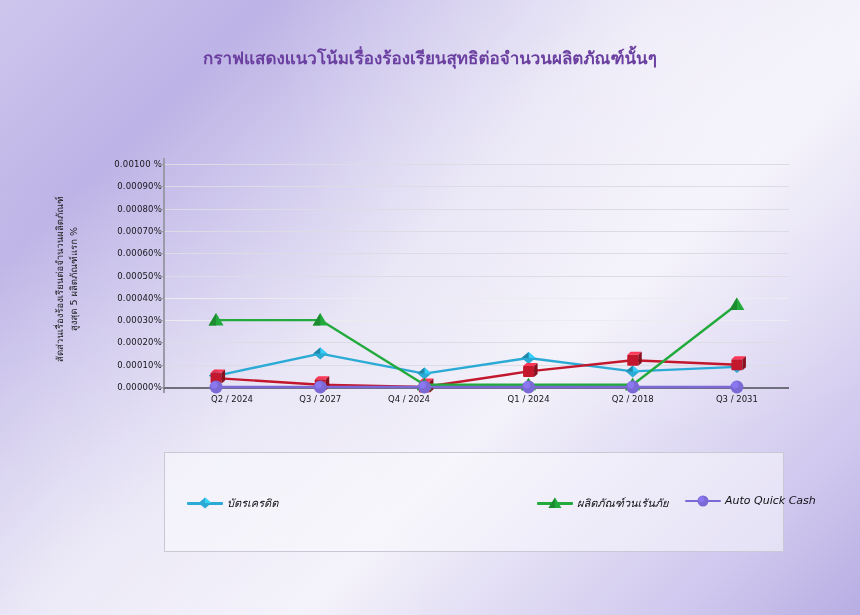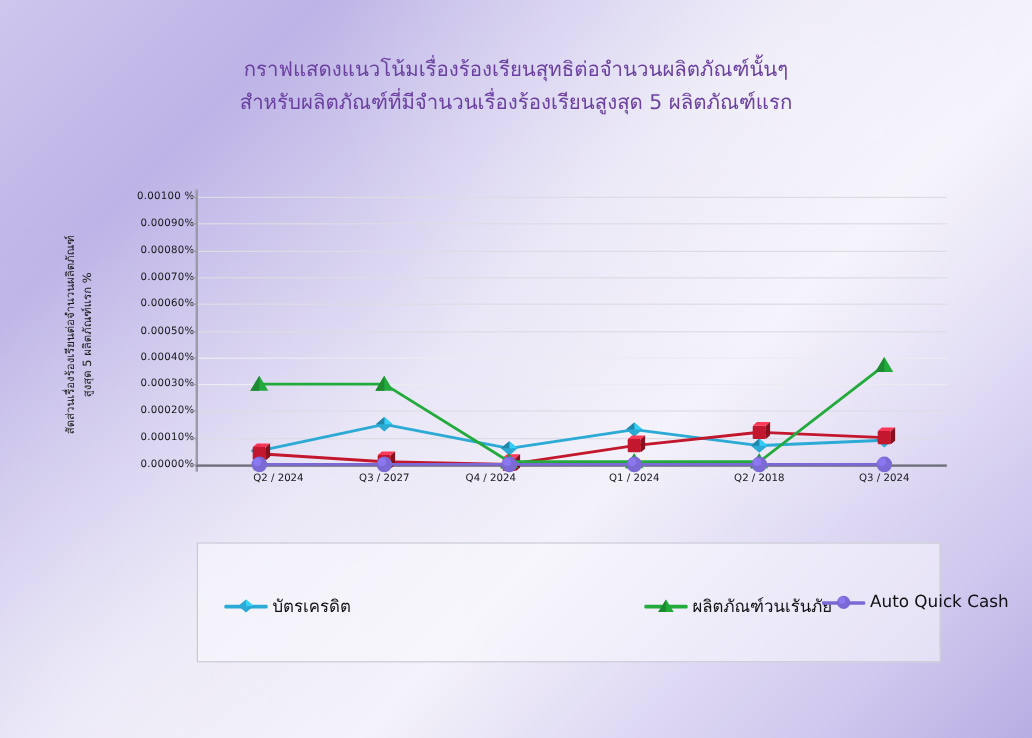--- a/index.html
+++ b/index.html
@@ -10,21 +10,21 @@
     overflow:hidden;position:relative;
   }
   .bg-wash{position:absolute;inset:0;background:
       radial-gradient(circle at 78% 8%, rgba(255,255,255,.30), rgba(255,255,255,0) 45%),
       radial-gradient(circle at 8% 92%, rgba(255,255,255,.22), rgba(255,255,255,0) 40%);
       pointer-events:none;}
   .chart-title{
     position:absolute;left:0;top:44px;width:860px;text-align:center;
     color:#6a3fa0;font-size:17px;line-height:28px;font-weight:400;
   }
-  .chart-title div{white-space:nowrap;}
+  .chart-title div{white-space:nowrap;font-weight:bold;}
 
   .plot-wrap{position:absolute;left:0;top:150px;width:860px;height:270px;}
   .ytitle{
     position:absolute;left:-58px;top:115px;width:250px;
     transform:rotate(-90deg);transform-origin:center center;
     text-align:center;color:#1a1a1a;font-size:9.5px;line-height:14px;
   }
   .ylabels{position:absolute;left:104px;top:8px;width:58px;height:240px;}
   .ylabels span{
     position:absolute;right:0;font-size:8.5px;color:#16161a;
@@ -39,33 +39,32 @@
   .xlabels{position:absolute;left:164px;top:244px;width:625px;height:20px;}
   .xlabels span{position:absolute;transform:translateX(-50%);font-size:8.5px;color:#16161a;white-space:nowrap;}
   svg.series{position:absolute;left:164px;top:14px;overflow:visible;}
 
   .legend-box{
     position:absolute;left:164px;top:452px;width:618px;height:98px;
     border:1px solid #c9c9d6;background:rgba(250,250,253,.55);
   }
   .legend-row{position:absolute;left:0;top:41px;width:100%;height:20px;}
   .legend-item{position:absolute;display:flex;align-items:center;gap:4px;white-space:nowrap;}
-  .legend-item .lbl{font-size:14px;color:#101014;}
+  .legend-item .lbl{font-size:11px;color:#101014;font-style:italic;}
   .lmark{position:relative;width:36px;height:12px;}
   .lmark .lline{position:absolute;top:5px;left:0;width:36px;height:2.5px;border-radius:1px;}
   .lmark .lsym{position:absolute;left:11px;top:0;width:14px;height:12px;}
 </style>
 </head>
 <body>
 
 <div class="bg-wash"></div>
 
 <div class="chart-title">
   <div>กราฟแสดงแนวโน้มเรื่องร้องเรียนสุทธิต่อจำนวนผลิตภัณฑ์นั้นๆ</div>
-  <div>สำหรับผลิตภัณฑ์ที่มีจำนวนเรื่องร้องเรียนสูงสุด 5 ผลิตภัณฑ์แรก</div>
 </div>
 
 <div class="plot-wrap">
 
   <div class="ytitle">
     <div>สัดส่วนเรื่องร้องเรียนต่อจำนวนผลิตภัณฑ์</div>
     <div>สูงสุด 5 ผลิตภัณฑ์แรก  %</div>
   </div>
 
   <div class="ylabels" id="ylabels">
@@ -231,21 +230,21 @@
         </g>
       </g>
     </svg>
 
   <div class="xlabels" id="xlabels">
       <span style="left: 68px;">Q2 / 2024</span>
       <span style="left: 156.25px;">Q3 / 2027</span>
       <span style="left: 245px;">Q4 / 2024</span>
       <span style="left: 364.583px;">Q1 / 2024</span>
       <span style="left: 468.75px;">Q2 / 2018</span>
-      <span style="left: 572.917px;">Q3 / 2024</span>
+      <span style="left: 572.917px;">Q3 / 2031</span>
     </div>
 </div>
 
 <div class="legend-box">
   <div class="legend-row" id="legend-row">
       <div class="legend-item" style="left: 22px;">
         <div class="lmark">
           <div class="lline" style="background: rgb(42, 170, 212);"></div>
           <svg class="lsym" viewBox="0 0 14 12">
             <polygon points="7,0.5 13.5,6 7,11.5 0.5,6" fill="#2aaad4"></polygon>

